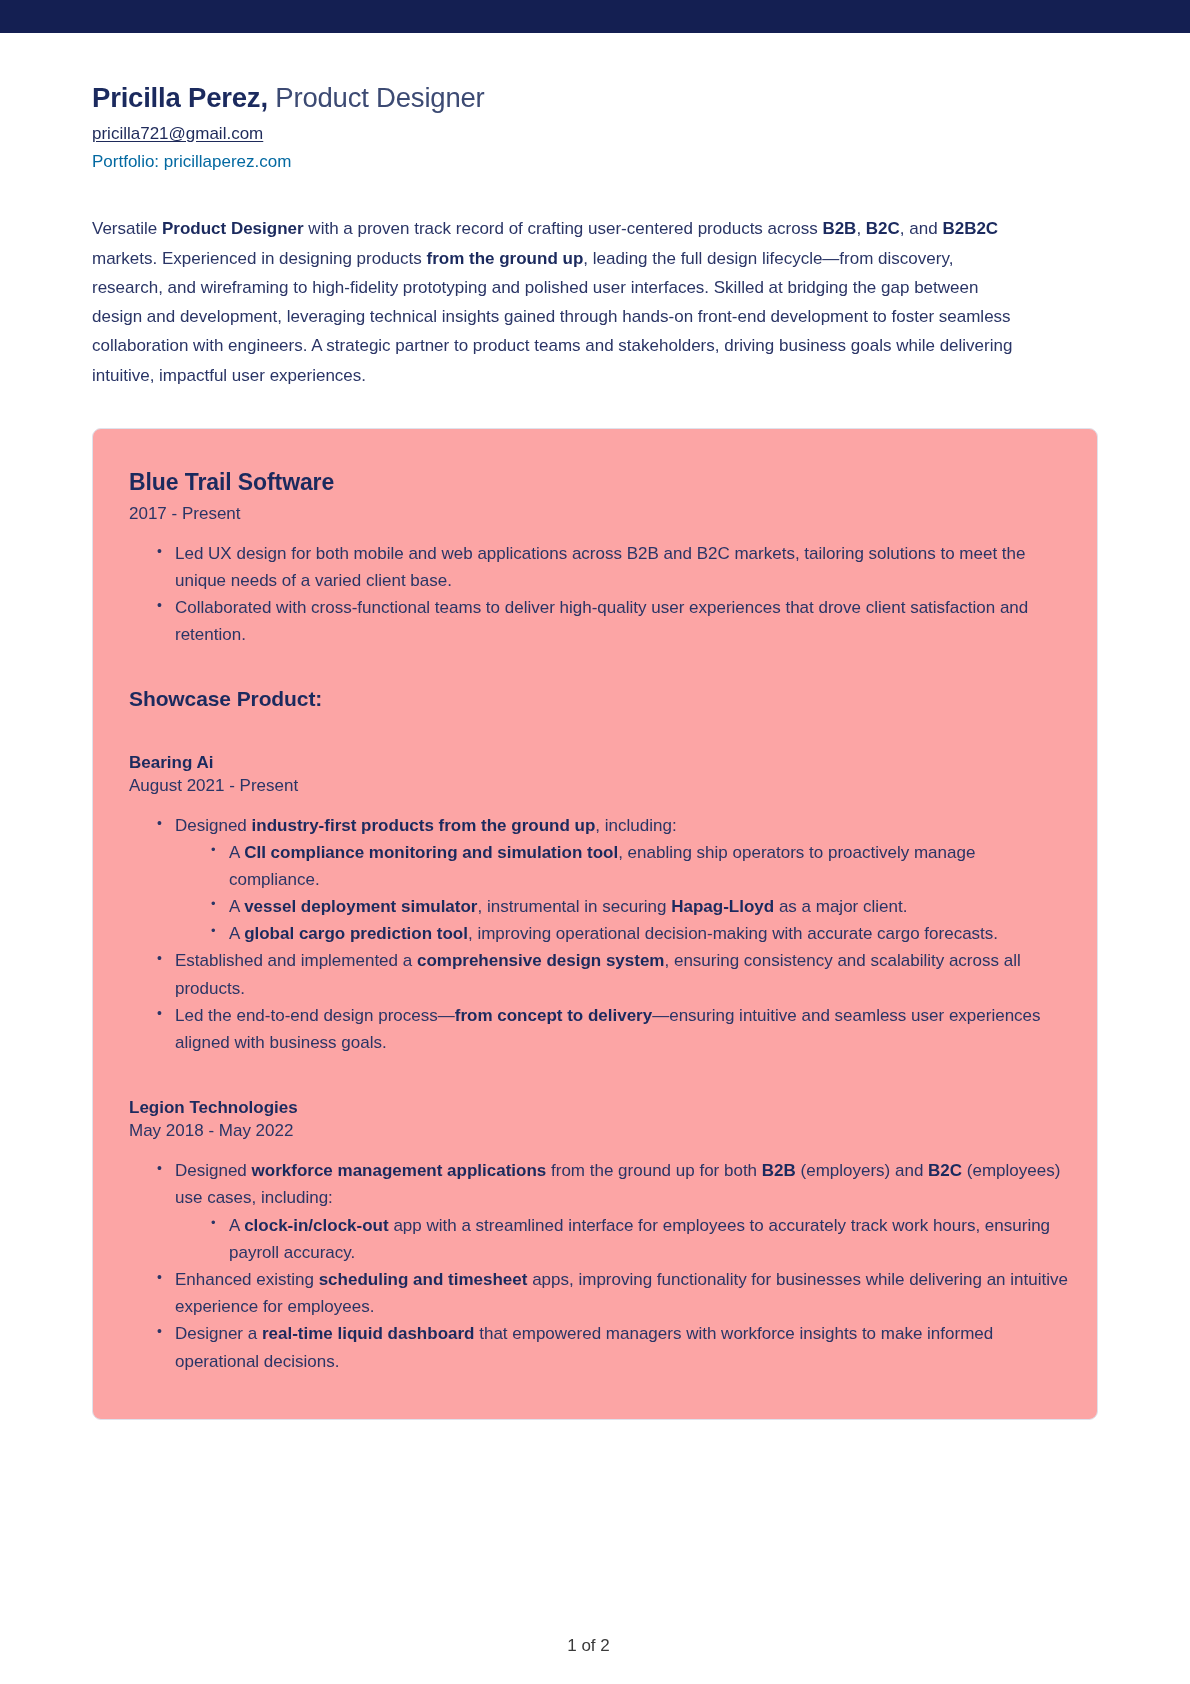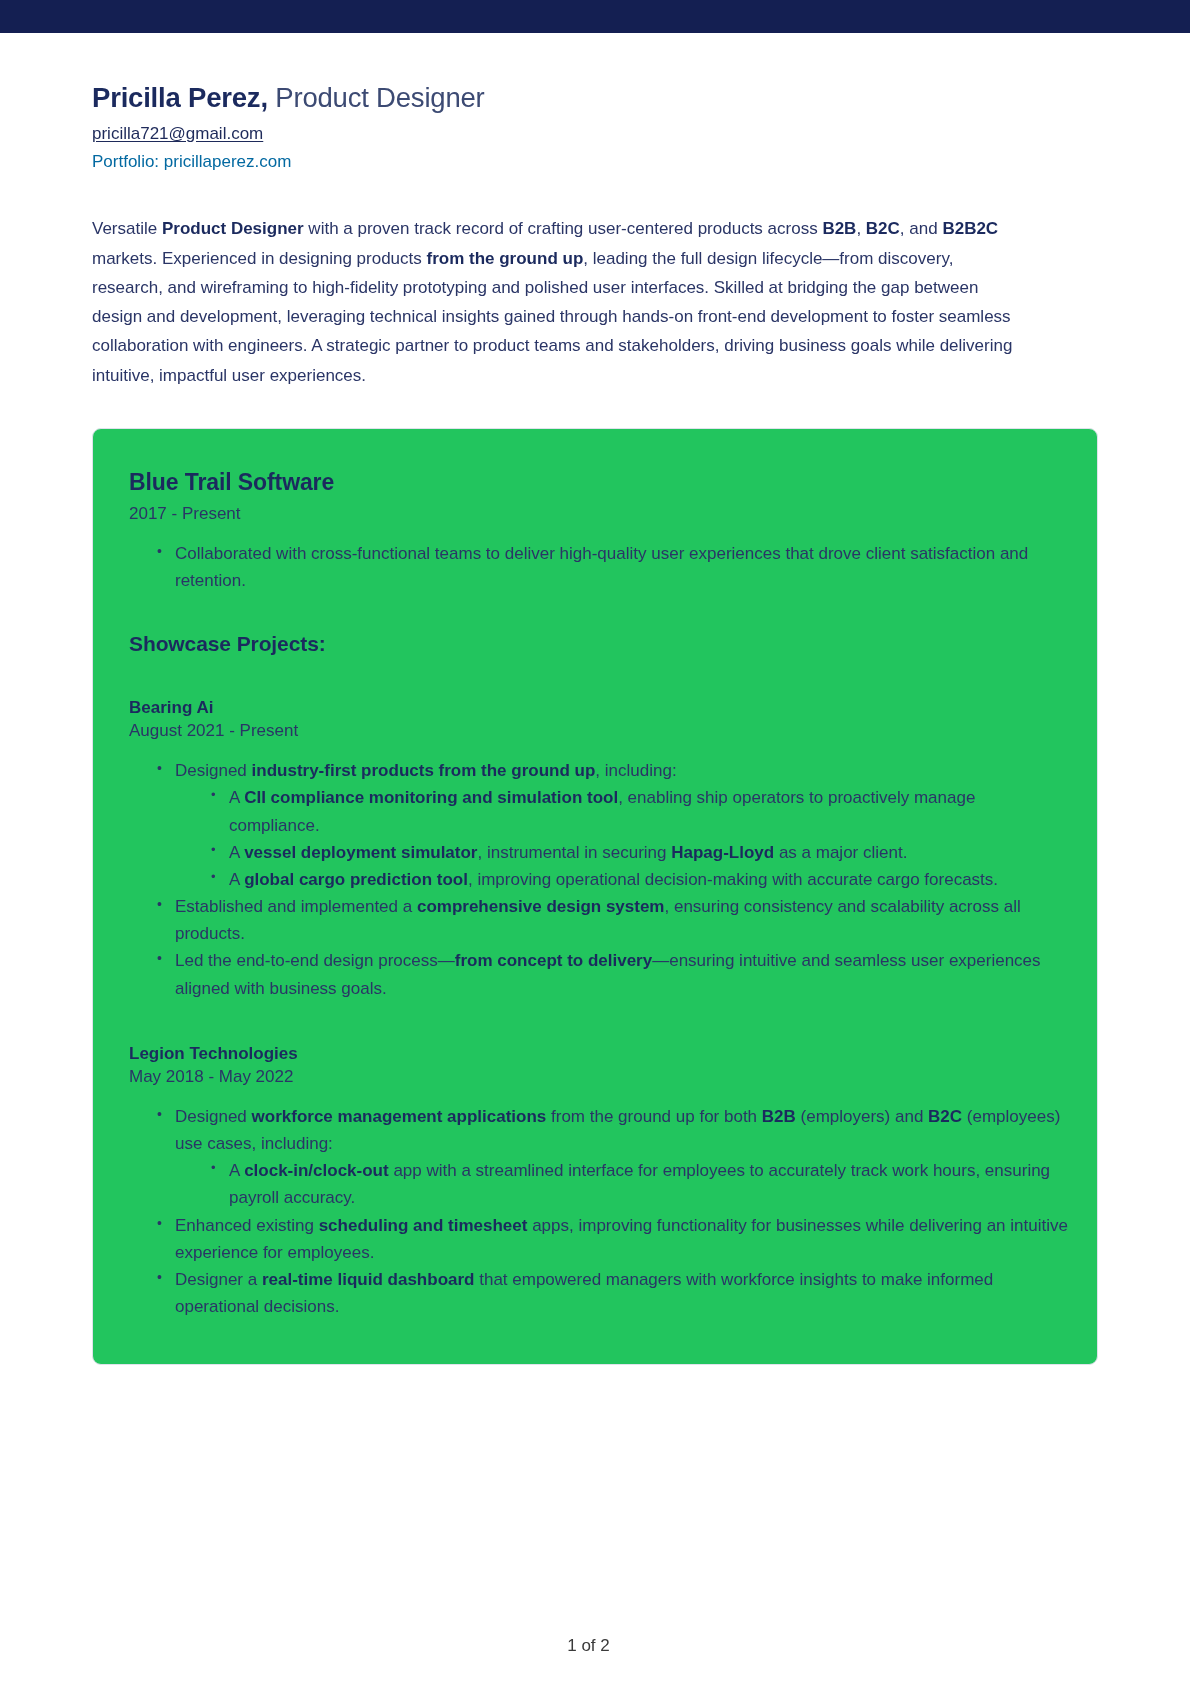--- a/index.html
+++ b/index.html
@@ -72,21 +72,21 @@
     text-align: left;
   }
   .summary b { font-weight: 700; color: #1b2a5e; }
 
   
   .card {
     margin-top: 38px;
     border: 1px solid #dfe2ec;
     border-radius: 9px;
     padding: 40px 28px 44px 36px;
-    background: #22c55e;
+    background: #fca5a5;
   }
 
   .company-name {
     font-size: 23px;
     font-weight: 700;
     color: #1b2a5e;
     margin: 0 0 8px 0;
     letter-spacing: -0.1px;
   }
   .company-dates {
@@ -190,24 +190,25 @@
   </div>
 
   <div class="summary"><span>Versatile </span><b>Product Designer</b><span> with a proven track record of crafting user-centered products across </span><b>B2B</b><span>, </span><b>B2C</b><span>, and </span><b>B2B2C</b><span> markets. Experienced in designing products </span><b>from the ground up</b><span>, leading the full design lifecycle—from discovery, research, and wireframing to high-fidelity prototyping and polished user interfaces. Skilled at bridging the gap between design and development, leveraging technical insights gained through hands-on front-end development to foster seamless collaboration with engineers. A strategic partner to product teams and stakeholders, driving business goals while delivering intuitive, impactful user experiences.</span></div>
 
   <div class="card">
 
     <h2 class="company-name">Blue Trail Software</h2>
     <div class="company-dates">2017 - Present</div>
 
     <ul class="bullets">
+        <li><span>Led UX design for both mobile and web applications across B2B and B2C markets, tailoring solutions to meet the unique needs of a varied client base.</span></li>
         <li><span>Collaborated with cross-functional teams to deliver high-quality user experiences that drove client satisfaction and retention.</span></li>
       </ul>
 
-    <h3 class="section-heading">Showcase Projects:</h3>
+    <h3 class="section-heading">Showcase Product:</h3>
 
     <div>
         <div class="project">
           <div class="project-name">Bearing Ai</div>
           <div class="project-dates">August 2021 - Present</div>
           <ul class="bullets">
             <li><span>Designed </span><b>industry-first products from the ground up</b><span>, including:</span><ul class="sub">
                 <li><span>A </span><b>CII compliance monitoring and simulation tool</b><span>, enabling ship operators to proactively manage compliance.</span></li>
                 <li><span>A </span><b>vessel deployment simulator</b><span>, instrumental in securing </span><b>Hapag-Lloyd</b><span> as a major client.</span></li>
                 <li><span>A </span><b>global cargo prediction tool</b><span>, improving operational decision-making with accurate cargo forecasts.</span></li>

